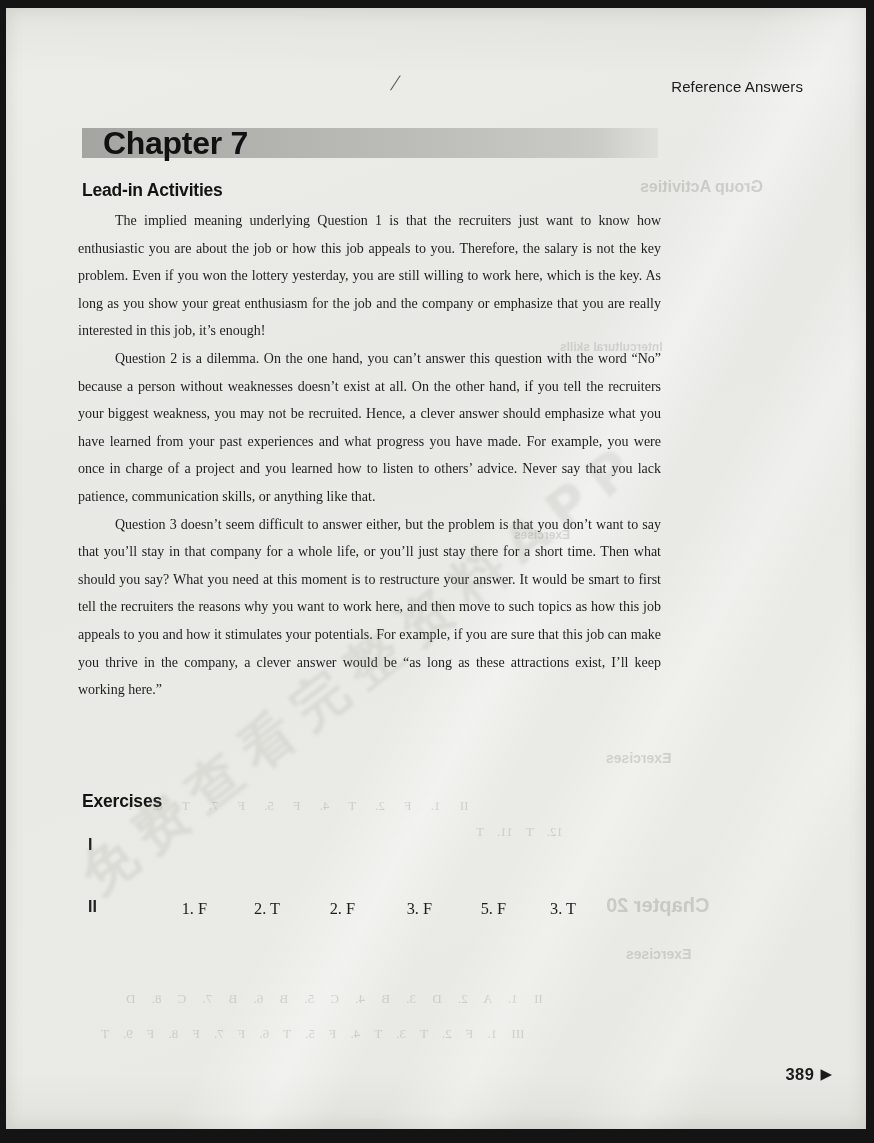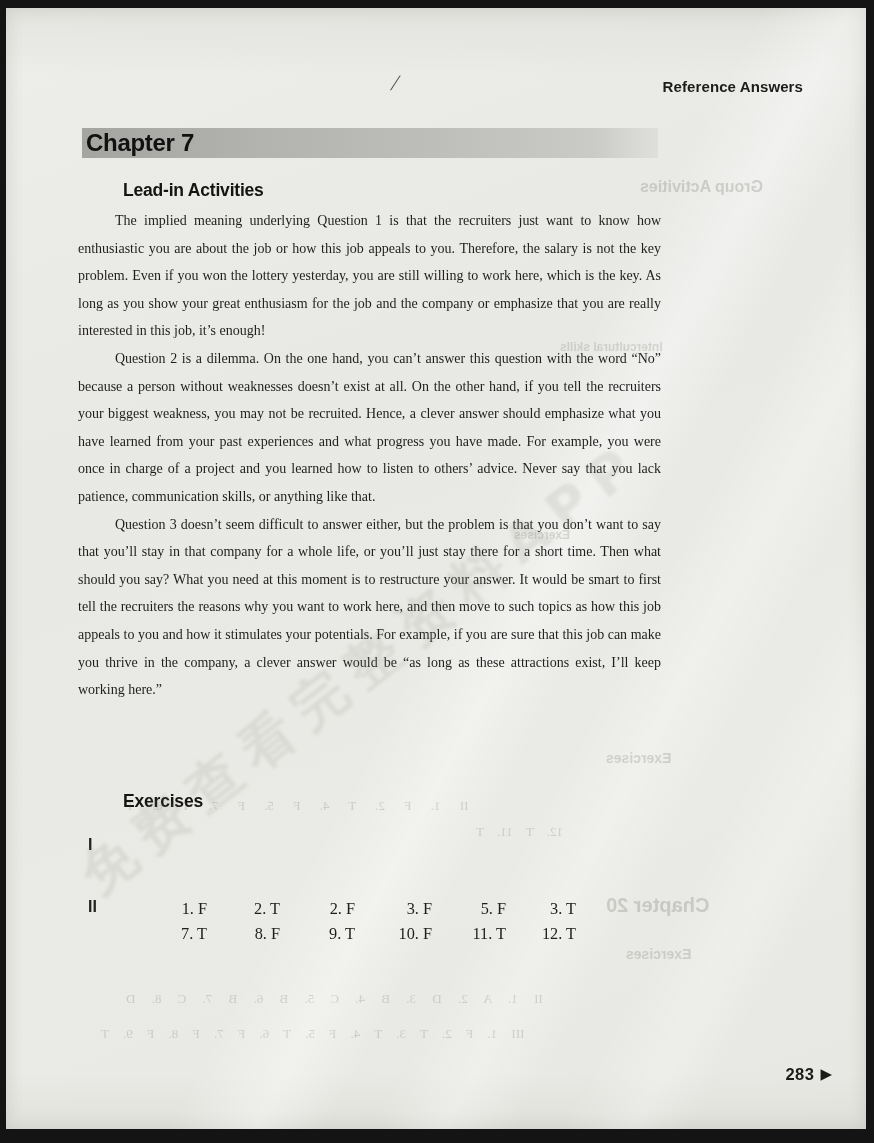--- a/index.html
+++ b/index.html
@@ -27,37 +27,37 @@
       linear-gradient(0deg,rgba(190,190,182,0.18) 0,rgba(255,255,255,0) 5%);
   }
   .sans{font-family:"Liberation Sans","DejaVu Sans",sans-serif;}
 
   .slash-mark{
     position:absolute;left:386px;top:62px;width:16px;height:26px;
     color:#55514c;font-size:22px;font-style:italic;transform:skewX(-8deg);
   }
   .header-right{
     position:absolute;right:63px;top:70px;
-    font-size:15px;font-weight:700;color:#1d1c1b;letter-spacing:0.1px;padding-left:44px;
+    font-size:15px;font-weight:400;color:#1d1c1b;letter-spacing:0.1px;padding-left:44px;
   }
   .chapter-banner{
     position:absolute;left:76px;top:120px;width:576px;height:30px;
     background:linear-gradient(90deg,#a4a4a1 0%,#b2b2af 30%,#bdbdba 60%,#c8c8c4 85%,#d2d2ce 100%);
   }
   .chapter-banner::after{ 
     content:'';position:absolute;right:0;top:0;bottom:0;width:60px;
     background:linear-gradient(90deg,rgba(233,233,230,0) 0%,rgba(233,233,230,0.55) 100%);
   }
   .chapter-title{
-    position:absolute;left:4px;top:0;line-height:30px;
-    font-size:24px;font-weight:700;color:#111;letter-spacing:-0.3px;
+    position:absolute;left:21px;top:0;line-height:30px;
+    font-size:32px;font-weight:700;color:#111;letter-spacing:-0.3px;
   }
   .leadin-heading,.exercises-heading{
     position:absolute;left:76px;
-    font-size:17.5px;font-weight:700;color:#151413;letter-spacing:-0.2px;margin-left:41px;
+    font-size:17.5px;font-weight:700;color:#151413;letter-spacing:-0.2px;
   }
   .leadin-heading{top:172px;}
   .exercises-heading{top:783px;}
 
   .body-text{
     position:absolute;left:72px;top:199px;width:583px;
     font-size:14px;line-height:27.6px;color:#1f1e1d;
     text-align:justify;
   }
   .body-text p{margin:0;text-indent:37px;}
@@ -146,33 +146,25 @@
       <span class="ex-marker sans">II</span>
       <div class="ex-rows">
         <div class="ex-row">
           <span>1. F</span>
           <span>2. T</span>
           <span>2. F</span>
           <span>3. F</span>
           <span>5. F</span>
           <span>3. T</span>
         </div>
-        <div class="ex-row">
-          <span>7. T</span>
-          <span>8. F</span>
-          <span>9. T</span>
-          <span>10. F</span>
-          <span>11. T</span>
-          <span>12. T</span>
-        </div>
       </div>
     </div>
 
     <div class="page-footer">
-      <span class="page-number sans">283</span>
+      <span class="page-number sans">389</span>
       <span class="footer-arrow-icon">▶</span>
     </div>
 
     <div class="watermark">免费查看完整资料APP</div>
 
     <div class="ghost ghost-sans ghost-g1">Group Activities</div>
     <div class="ghost ghost-sans ghost-g2">Intercultural skills</div>
     <div class="ghost ghost-sans ghost-g3">Exercises</div>
     <div class="ghost ghost-sans ghost-g4">Exercises</div>
     <div class="ghost ghost-g5">II   1. F   2. T   4. F   5. F   7. T   8. T</div>

